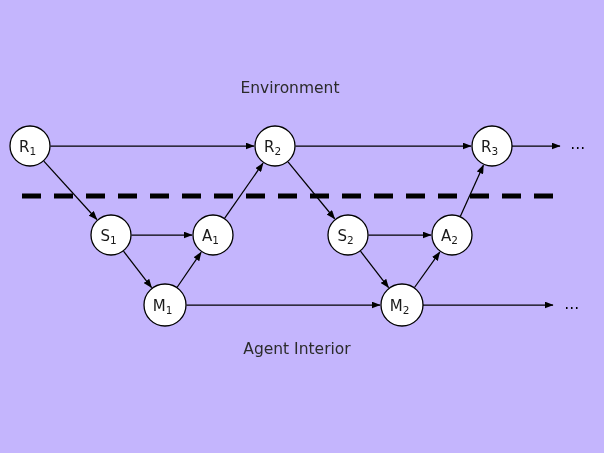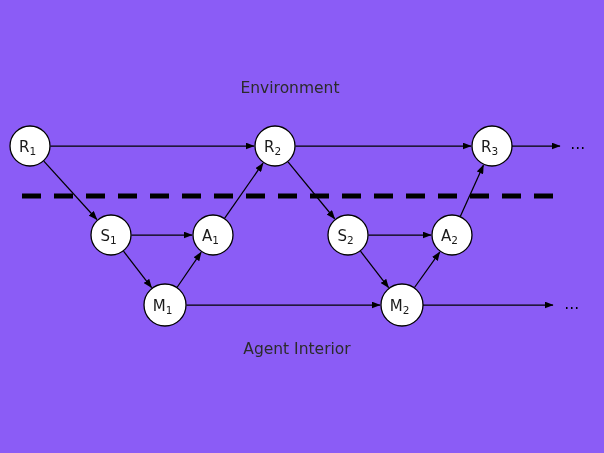--- a/index.html
+++ b/index.html
@@ -4,21 +4,21 @@
 <style>
   html, body {
     margin: 0;
     padding: 0;
     background: #ffffff;
   }
   #diagram-root {
     position: relative;
     width: 604px;
     height: 453px;
-    background: #8b5cf6;
+    background: #c4b5fd;
     font-family: "DejaVu Sans", sans-serif;
     overflow: hidden;
     text-align: center;
   }
   #diagram-svg {
     position: absolute;
     left: 0;
     top: 0;
     width: 604px;
     height: 453px;

